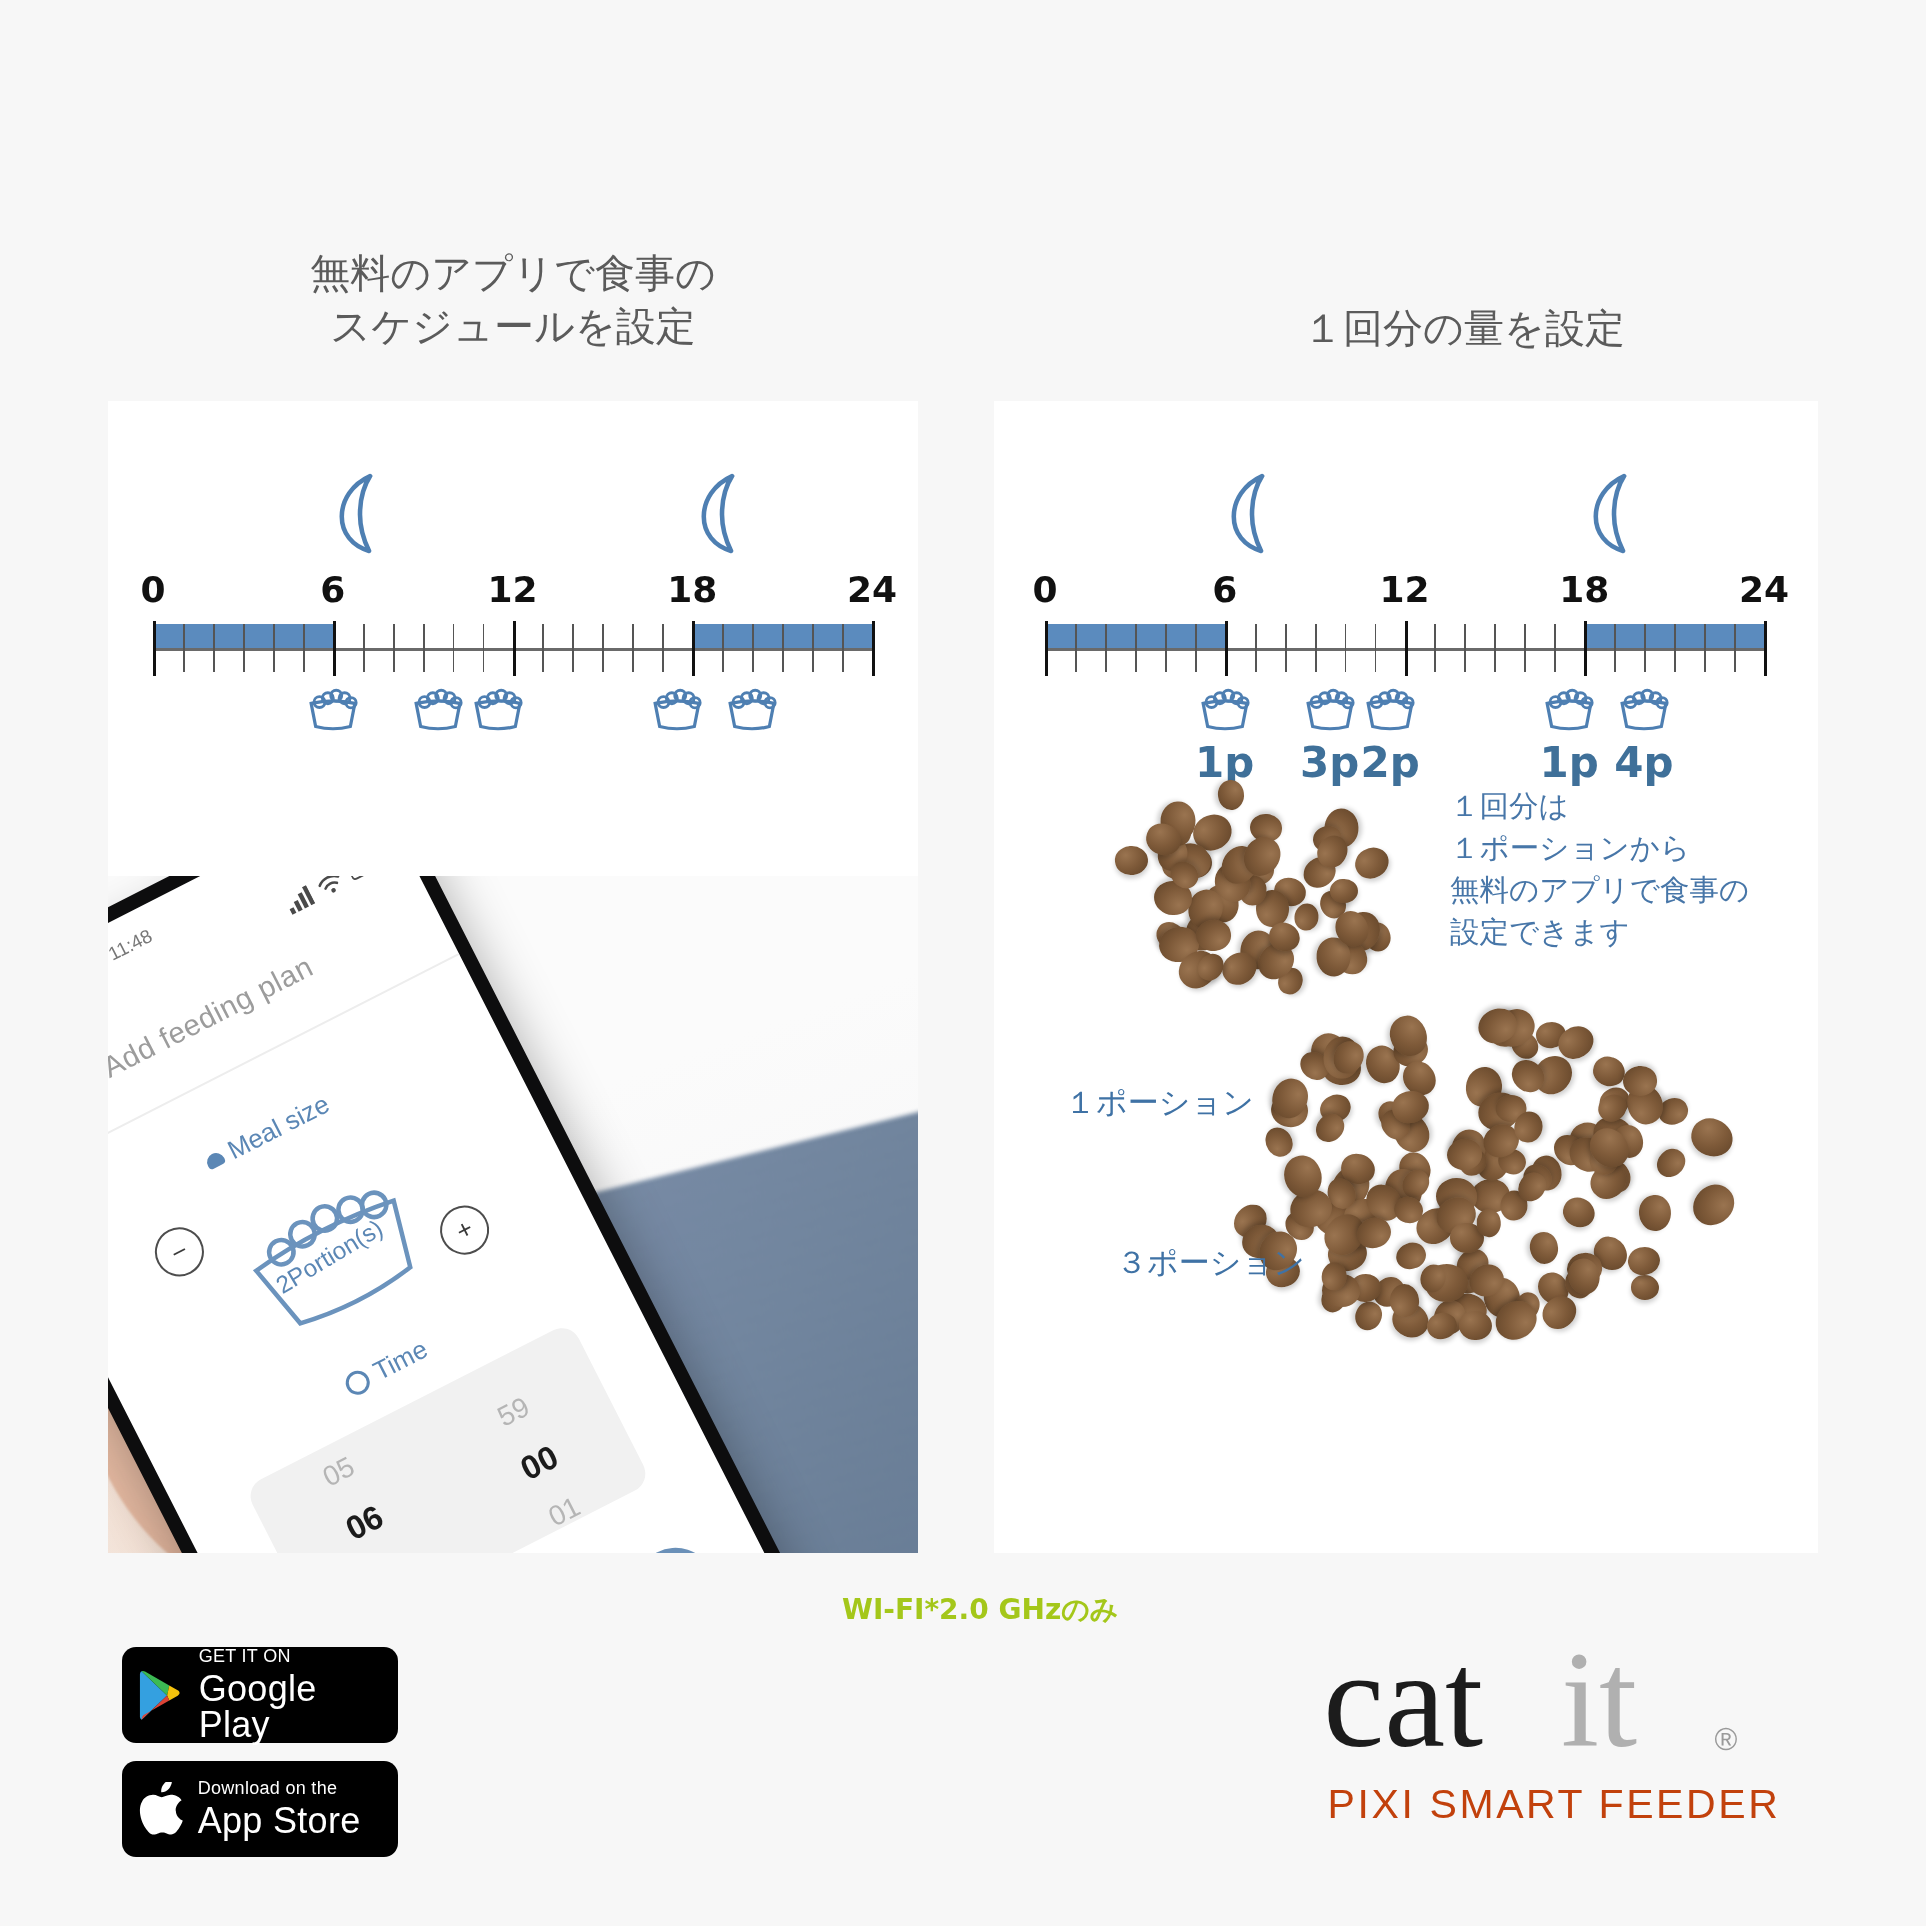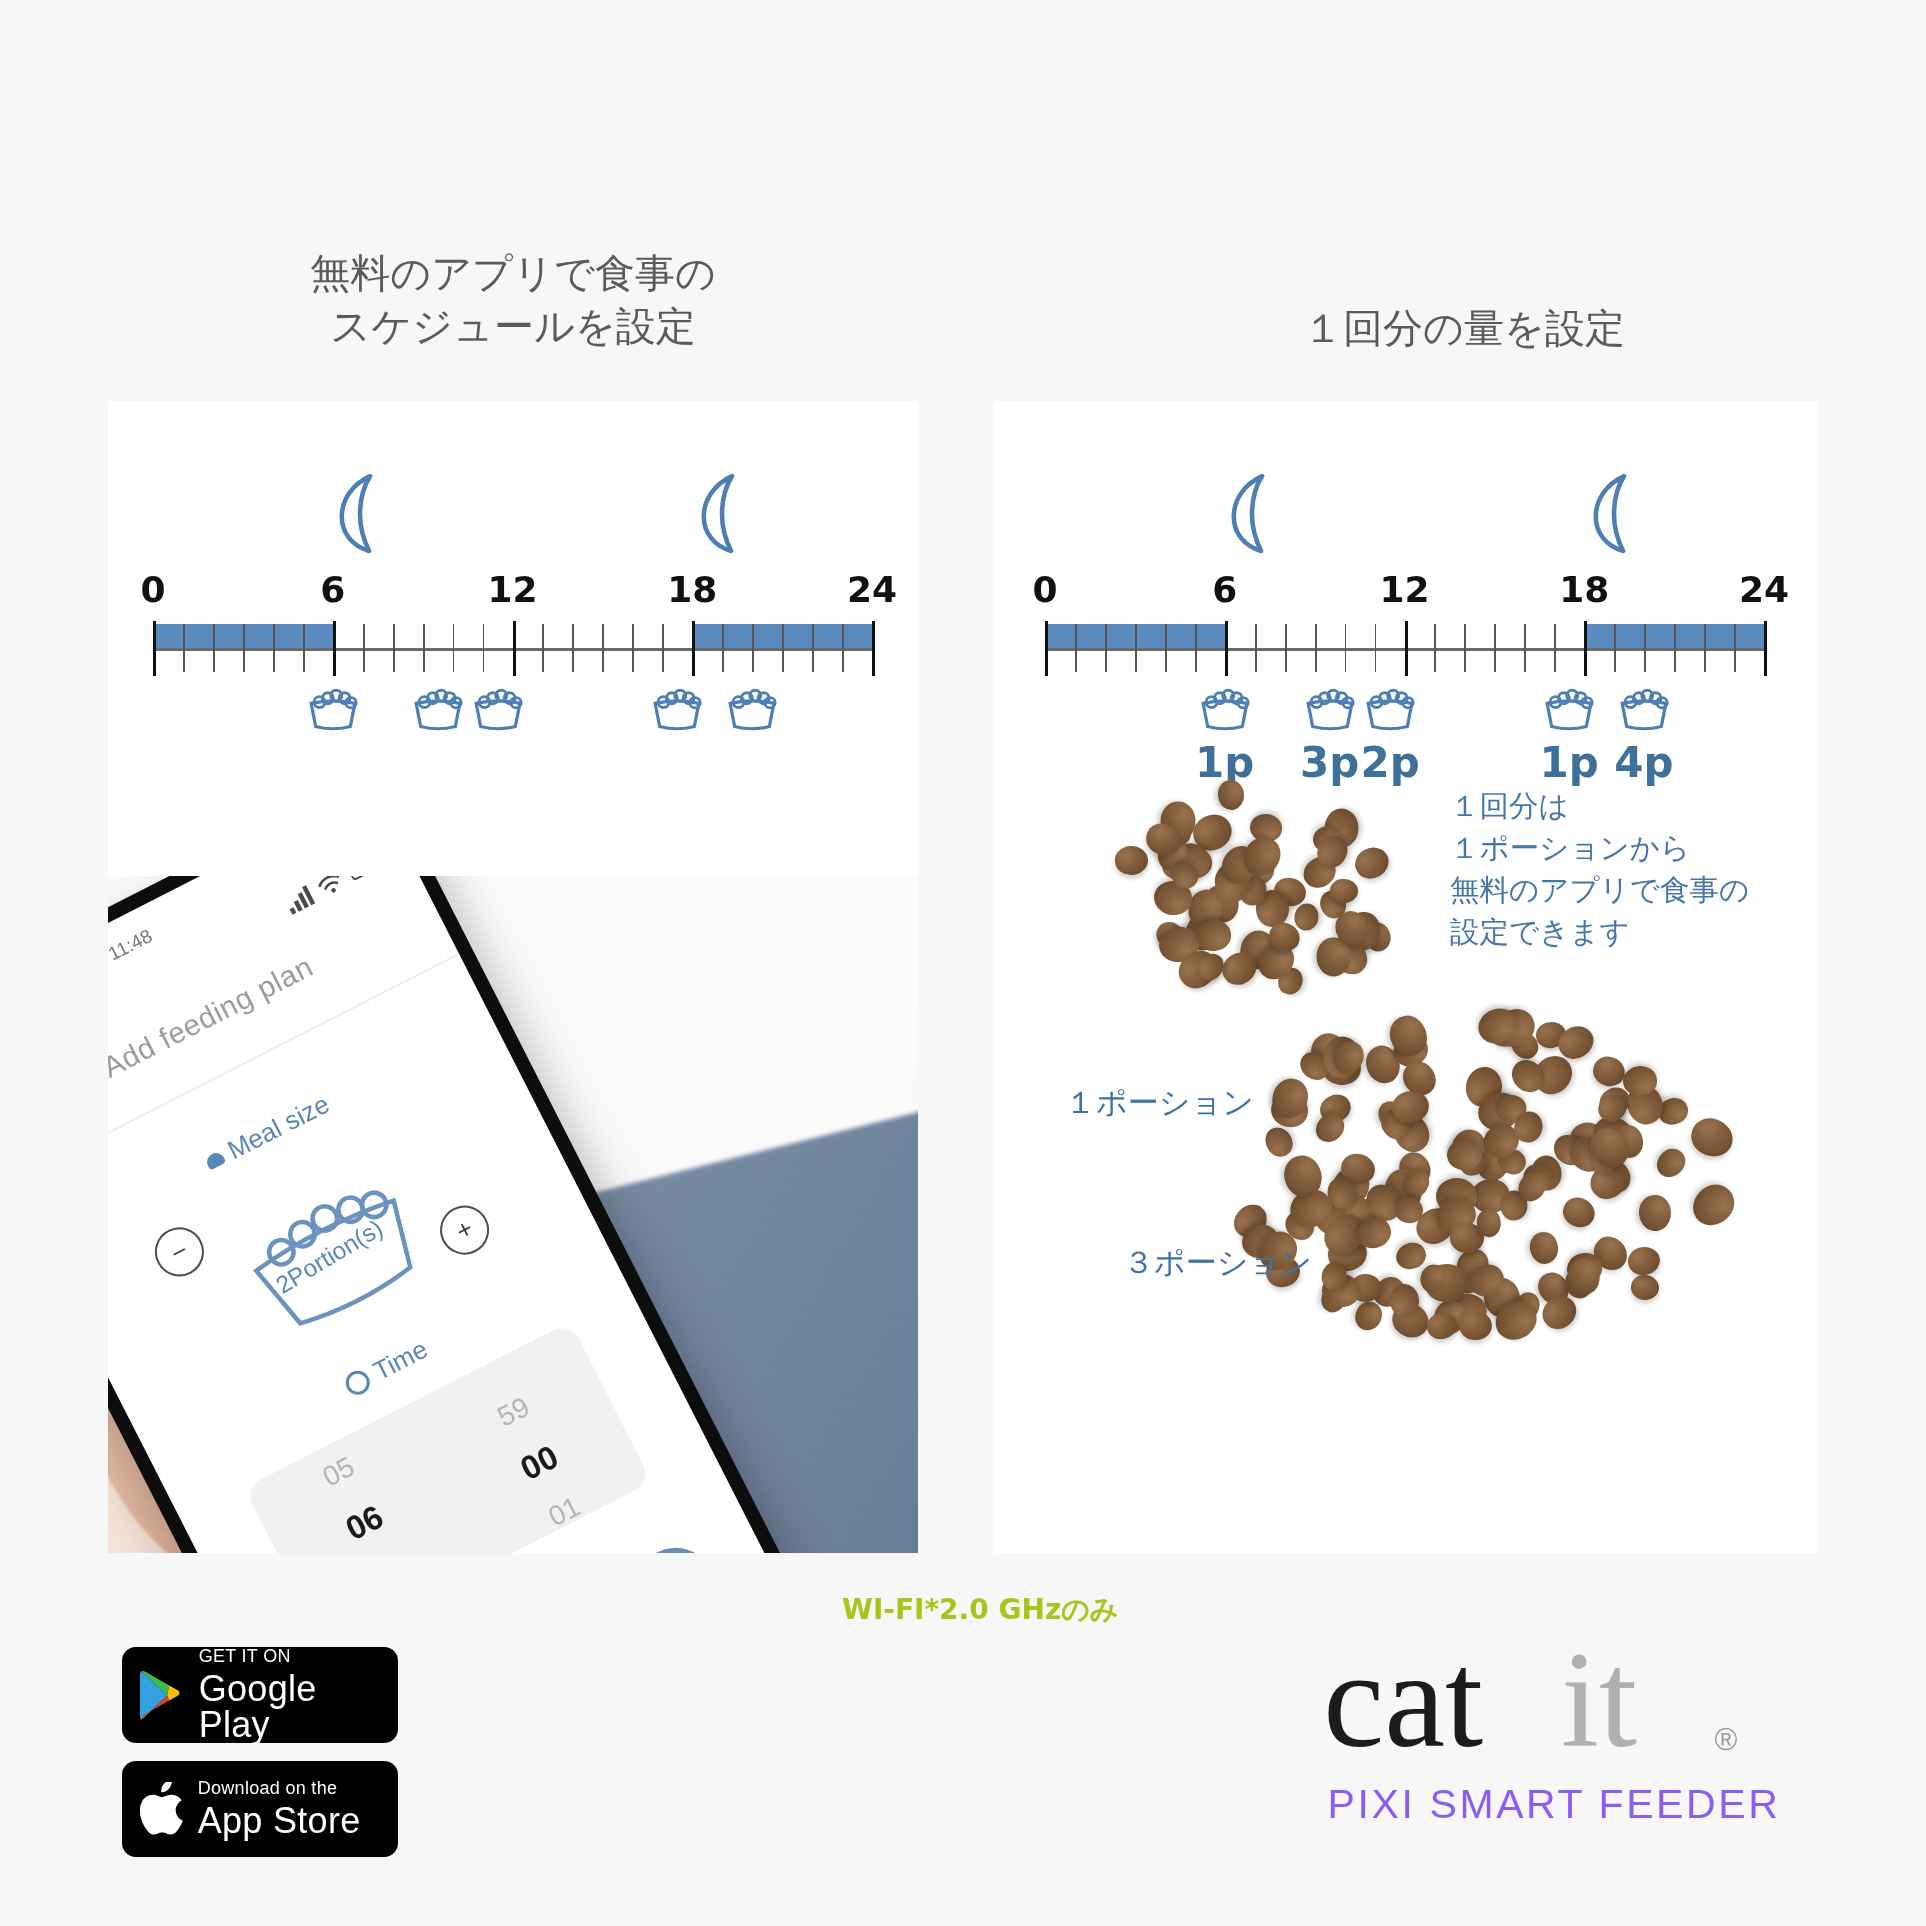--- a/index.html
+++ b/index.html
@@ -182,21 +182,21 @@
   .kib{
     position:absolute;border-radius:48% 52% 50% 50%;
     background:radial-gradient(ellipse at 34% 30%,#9a7450 0%,#7e5a39 48%,#5f4227 100%);
     box-shadow:0 3.2px 5.8px rgba(0,0,0,.20);
   }
   .plabel{
     position:absolute;color:#3f72a5;font-size:31px;
     font-family:"DejaVu Sans",sans-serif;
   }
   #plabel1{left:71px;top:681px;}
-  #plabel2{left:129px;top:841px;text-align:center;}
+  #plabel2{left:122px;top:841px;text-align:center;}
 
   
   .store-badges{position:absolute;left:122px;top:1647px;width:282px;}
   .badge{
     width:276px;height:96px;background:#000;border-radius:14px;
     display:flex;align-items:center;gap:14px;padding:0 16.7px;box-sizing:border-box;
     margin-bottom:18px;
   }
   .badge .txt{display:flex;flex-direction:column;line-height:1;}
   .badge .small{color:#fff;font-size:18px;letter-spacing:0.3px;margin-bottom:5.1px;}
@@ -215,21 +215,21 @@
   }
   .wifi-arcs{position:absolute;left:50%;top:36px;transform:translateX(-50%);width:135px;height:90px;}
   .wifi-txt{
     position:absolute;left:0;right:0;bottom:23px;color:#fff;font-size:26px;line-height:1.14;
     font-family:"DejaVu Sans",sans-serif;
   }
 
   .brand{position:absolute;right:96px;top:1644px;width:552px;text-align:center;}
   .brand-logo{height:128px;display:block;margin:0 auto;}
   .brand-sub{
-    color:#8b5cf6;font-size:41px;letter-spacing:2.6px;margin-top:9px;
+    color:#c2410c;font-size:41px;letter-spacing:2.6px;margin-top:9px;
     font-family:"Liberation Sans",sans-serif;
   }
 </style>
 </head>
 <body>
 
 <div class="root">
 
 
   <div class="subtitle" id="sub-left" style="white-space:pre-line;">無料のアプリで食事の

